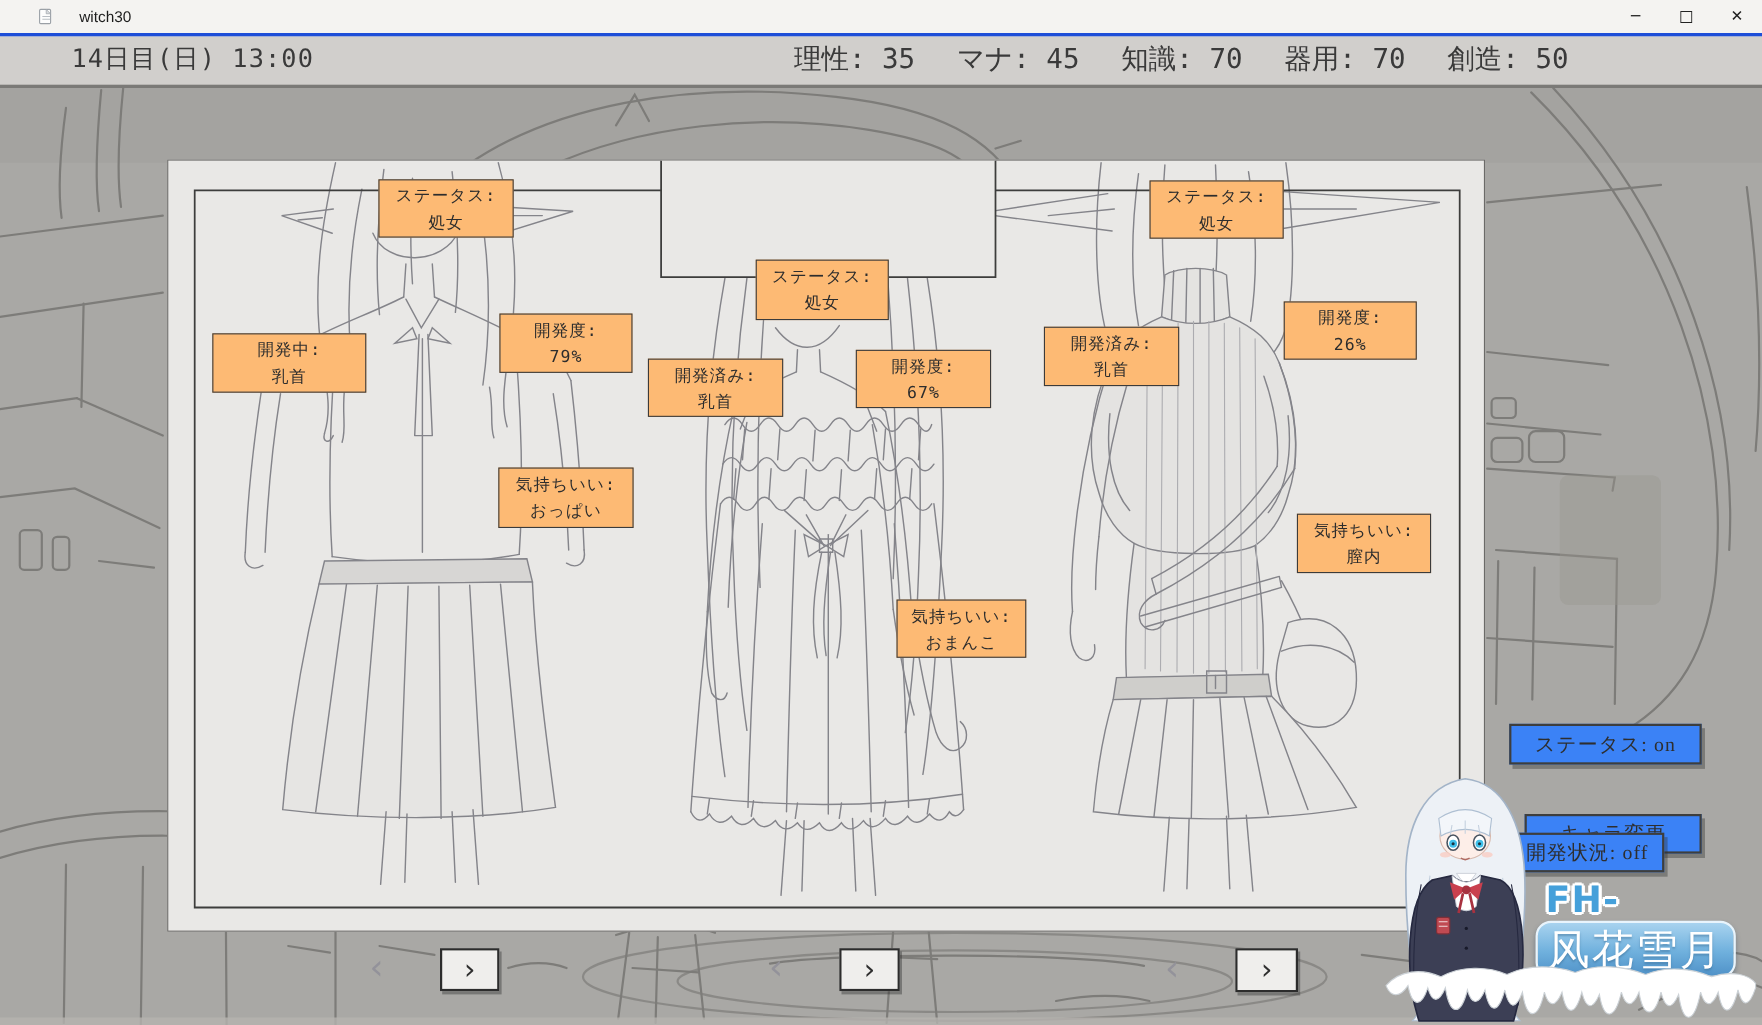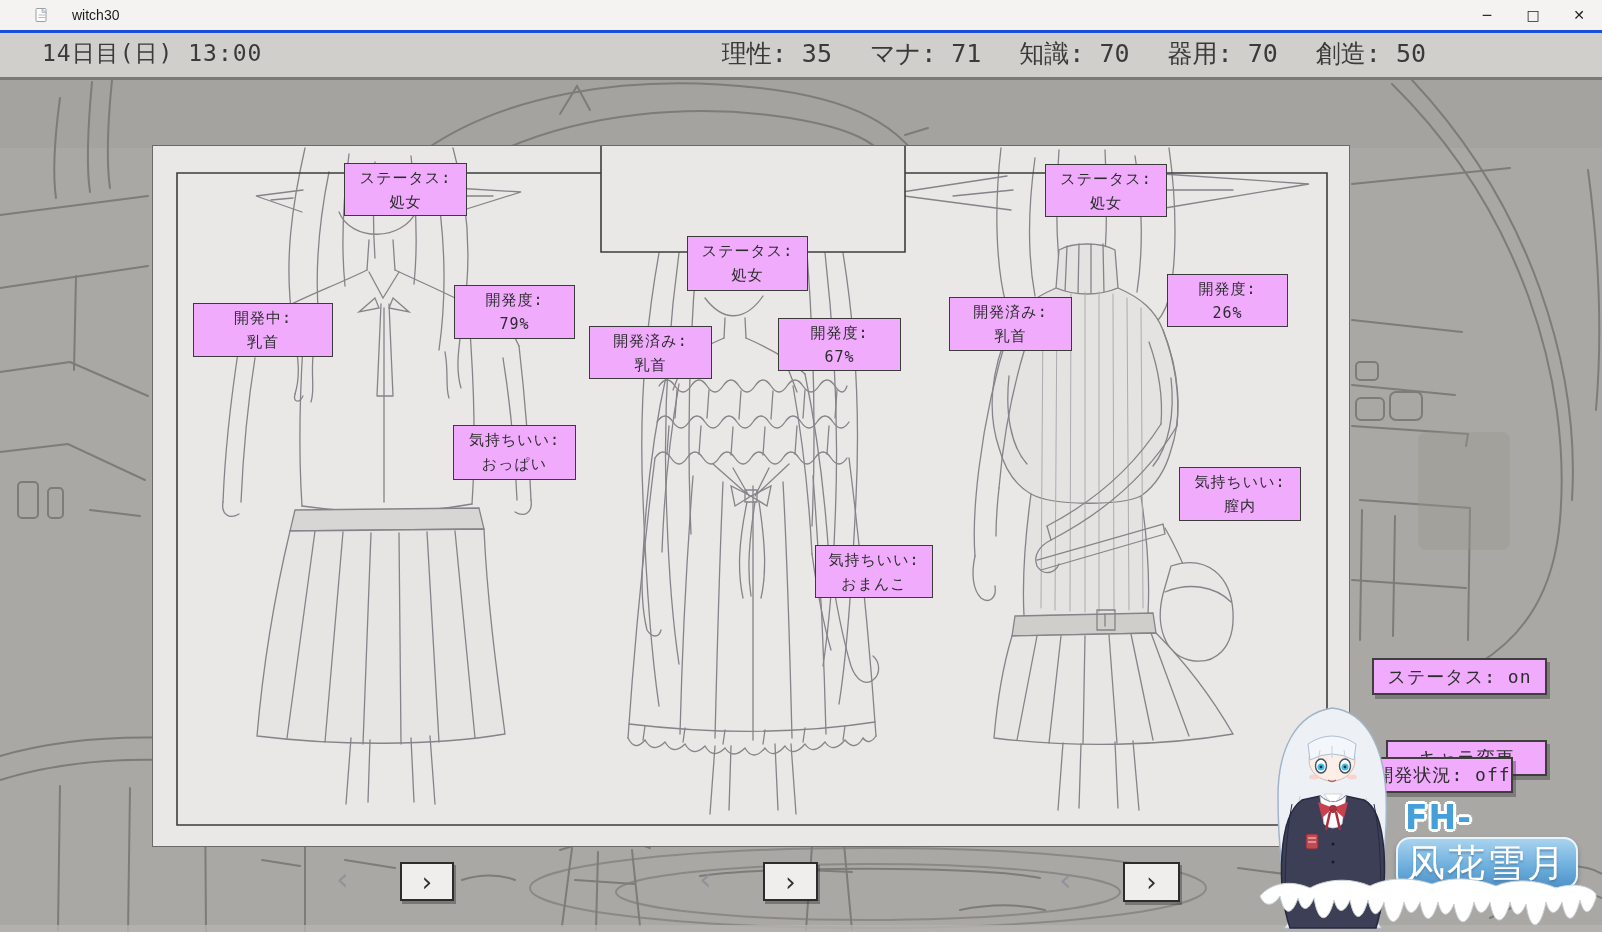--- a/index.html
+++ b/index.html
@@ -8,37 +8,37 @@
   
   .titlebar{position:absolute;top:0;left:0;width:1602px;height:30px;background:#f4f3f1;
             border-bottom:3px solid #1d4ed8;display:flex;align-items:center;z-index:10;}
   .appicon{margin-left:34px;width:16px;height:16px;}
   .title-text{font-family:"Liberation Sans",sans-serif;font-size:14px;color:#1c1c1c;margin-left:22px;}
   .win-controls{margin-left:auto;display:flex;height:30px;}
   .win-btn{width:46px;height:30px;display:flex;align-items:center;justify-content:center;
            font-family:"DejaVu Sans",sans-serif;font-size:14px;color:#222;cursor:default;}
   
   .hud{position:absolute;top:30px;left:0;width:1602px;height:50px;background:#d1cfcc;
-       border-bottom:3px solid #7b7a77;display:flex;align-items:center;z-index:9;box-sizing:border-box;}
+       border-bottom:3px solid #7b7a77;display:flex;align-items:center;z-index:9;box-sizing:border-box;padding-left:23px;}
   .hud-date{font-size:23px;color:#3a3a3a;margin-left:42px;letter-spacing:1px;}
   .hud-stats{margin-left:auto;margin-right:176px;display:flex;gap:38px;font-size:25px;color:#3a3a3a;}
   
   .bg{position:absolute;left:0;top:80px;z-index:0;}
   
   .panel{position:absolute;left:152px;top:145px;width:1198px;height:702px;background:#e9e8e6;
          border:1px solid #6b6a68;box-sizing:border-box;z-index:1;}
   .panel svg{position:absolute;left:0;top:0;}
   
-  .tag{position:absolute;box-sizing:border-box;background:#f0abfc;border:1.6px solid #3b3b3b;
+  .tag{position:absolute;box-sizing:border-box;background:#fdba74;border:1.6px solid #3b3b3b;
        text-align:center;font-size:15px;color:#2d2d2d;line-height:24px;padding-top:2px;
        letter-spacing:1px;z-index:3;}
   
-  .side-btn{position:absolute;box-sizing:border-box;background:#f0abfc;border:2px solid #3e3e3d;
+  .side-btn{position:absolute;box-sizing:border-box;background:#3b82f6;border:2px solid #3e3e3d;
             box-shadow:3px 4px 0 rgba(50,50,48,.38);display:flex;align-items:center;justify-content:center;
-            font-size:18px;color:#2e2e2e;letter-spacing:1px;z-index:3;cursor:pointer;}
+            font-size:18px;color:#2e2e2e;letter-spacing:1px;z-index:3;cursor:pointer;font-family:Liberation Serif, serif;}
   
   .pg-next{position:absolute;box-sizing:border-box;background:#efeeec;border:2px solid #2c2c2c;
            box-shadow:2px 3px 0 rgba(45,45,45,.4);display:flex;align-items:center;justify-content:center;
            font-family:"DejaVu Sans",sans-serif;font-size:26px;color:#2f2f2f;z-index:3;cursor:pointer;}
   .pg-prev{position:absolute;font-family:"DejaVu Sans",sans-serif;font-size:32px;color:#93929a;
            z-index:2;line-height:30px;cursor:pointer;}
   
   .wm-girl{position:absolute;left:1262px;top:704px;z-index:5;}
   .wm-site{position:absolute;left:1405px;top:798px;z-index:6;font-family:"DejaVu Sans",sans-serif;
            font-weight:bold;font-size:33px;letter-spacing:1px;color:#45a0da;
@@ -136,21 +136,21 @@
       <div class="win-btn">
         <span>✕</span>
       </div>
     </div>
   </div>
 
   <div class="hud">
     <span class="hud-date">14日目(日) 13:00</span>
     <div class="hud-stats">
       <span>理性: 35</span>
-      <span>マナ: 71</span>
+      <span>マナ: 45</span>
       <span>知識: 70</span>
       <span>器用: 70</span>
       <span>創造: 50</span>
     </div>
   </div>
 
   <div class="panel">
     <svg width="1198" height="702" viewBox="0 0 1198 702">
       <g stroke="#84848a" stroke-width="1.3" fill="none" stroke-linecap="round">
 

